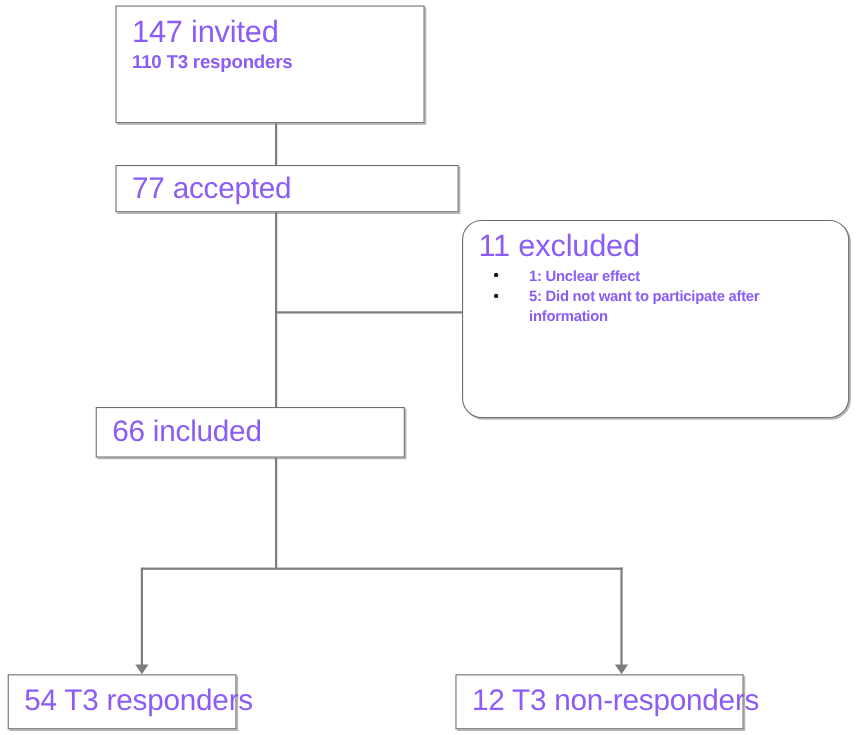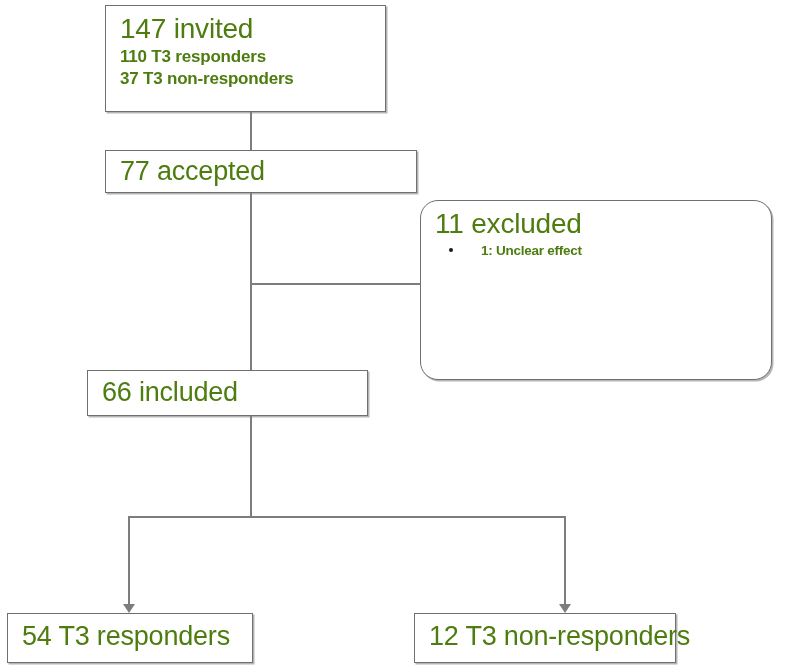--- a/index.html
+++ b/index.html
@@ -6,21 +6,21 @@
     margin: 0;
     padding: 0;
     background: #ffffff;
   }
   #flowchart {
     position: relative;
     width: 788px;
     height: 668px;
     background: #ffffff;
     font-family: "Liberation Sans", sans-serif;
-    color: #4d7c0f;
+    color: #8b5cf6;
     overflow: hidden;
   }
 
   
   .node {
     position: absolute;
     box-sizing: border-box;
     background: #ffffff;
     border: 1.5px solid #6f6f6f;
     box-shadow: 1.5px 1.5px 0 rgba(120,120,120,0.55);
@@ -81,21 +81,21 @@
     background: #1a1a1a;
     border-radius: 50%;
   }
 
   
   #node-included { left: 87px; top: 370px; width: 281px; height: 46px; }
   #node-included .title-line { font-size: 27px; line-height: 36px; }
   #node-included .node-inner { padding-top: 3px; }
 
   
-  #node-responders { left: 7px; top: 613px; width: 246px; height: 50px; }
+  #node-responders { left: 7px; top: 613px; width: 208px; height: 50px; text-align: center; }
   #node-nonresponders { left: 414px; top: 613px; width: 262px; height: 50px; }
   #node-responders .title-line,
   #node-nonresponders .title-line { font-size: 27px; line-height: 40px; }
   #node-responders .node-inner,
   #node-nonresponders .node-inner { padding-top: 2px; }
 
   
   .conn {
     position: absolute;
     background: #7d7d7d;
@@ -131,41 +131,41 @@
 </style>
 </head>
 <body>
 
 <div id="flowchart">
 
   <div class="node" id="node-invited">
     <div class="node-inner">
       <div class="title-line">147 invited</div>
       <div class="sub-line">110 T3 responders</div>
-      <div class="sub-line">37  T3 non-responders</div>
     </div>
   </div>
 
   <div class="conn conn-v" id="conn-invited-accepted"></div>
 
   <div class="node" id="node-accepted">
     <div class="node-inner">
       <div class="title-line">77 accepted</div>
     </div>
   </div>
 
   <div class="conn conn-v" id="conn-accepted-included"></div>
 
   <div class="conn conn-h" id="conn-excluded-h"></div>
 
   <div class="node" id="node-excluded">
     <div class="node-inner">
       <div class="title-line">11 excluded</div>
       <ul class="bullet-list">
         <li><span class="dot"></span><span>1: Unclear effect</span></li>
+        <li><span class="dot"></span><span style="white-space:normal;display:inline-block;max-width:270px;">5: Did not want to participate after information</span></li>
       </ul>
     </div>
   </div>
 
   <div class="node" id="node-included">
     <div class="node-inner">
       <div class="title-line">66 included</div>
     </div>
   </div>
 

